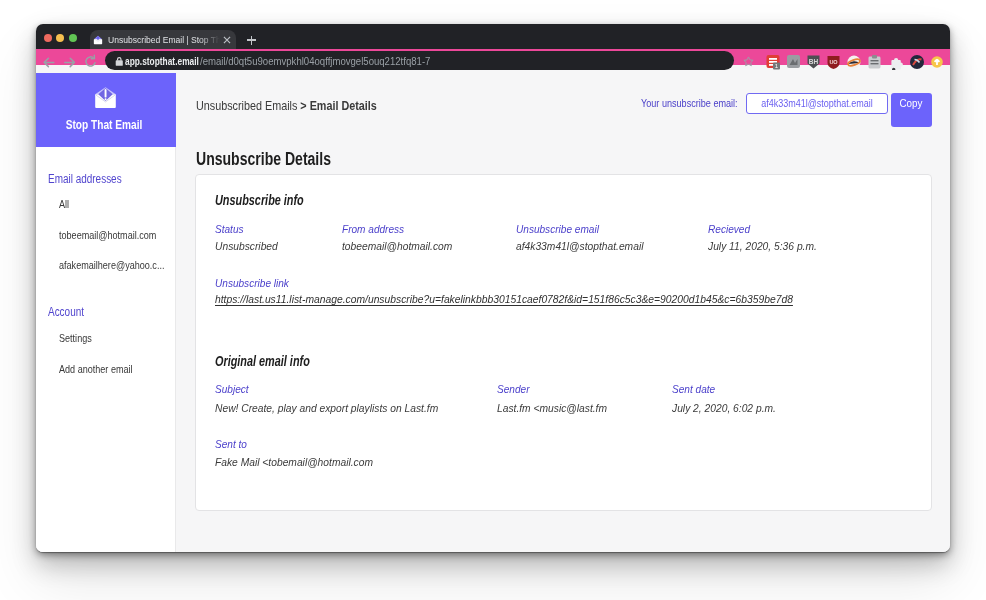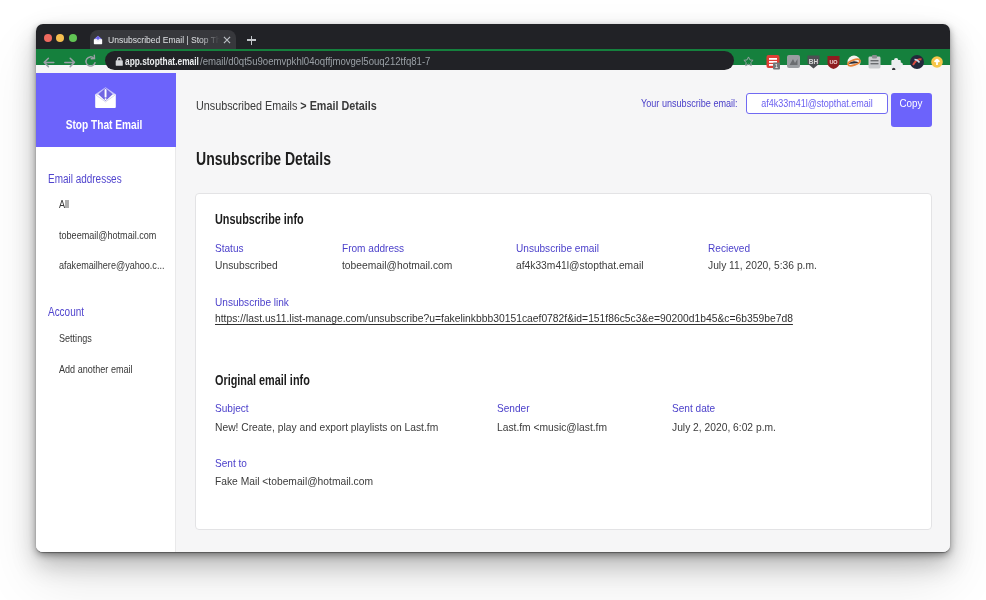--- a/index.html
+++ b/index.html
@@ -22,41 +22,41 @@
     position:absolute; left:18px; top:5px; width:114px; height:12px;
     font-size:9.3px; color:#dfe1e4; white-space:nowrap; overflow:hidden;
     -webkit-mask-image: linear-gradient(90deg,#000 80%,transparent 98%);
   }
   .tab .title span { display:inline-block; transform:scaleX(0.92); transform-origin:0 0; }
   .newtab { position:absolute; left:211px; top:11.5px; width:9px; height:9px; }
   .newtab:before, .newtab:after { content:""; position:absolute; background:#c3c6ca; }
   .newtab:before { left:3.75px; top:0; width:1.5px; height:9px; }
   .newtab:after  { left:0; top:3.75px; width:9px; height:1.5px; }
   
-  .toolbar { position:absolute; left:0; top:25px; width:100%; height:16px; background:#15803d; }
+  .toolbar { position:absolute; left:0; top:25px; width:100%; height:16px; background:#ec4899; }
   .urlbar {
     position:absolute; left:68.7px; top:2.2px; width:629px; height:19px; border-radius:9.5px;
     background:#212226; color:#9aa0a6; font-size:10.5px; line-height:19px;
   }
   .navsvg { position:absolute; left:0; top:0; }
   
   .content { position:absolute; left:0; top:49px; width:100%; height:479px; background:#f6f6f7; }
   .sidebar { position:absolute; left:0; top:0; width:139.5px; height:100%; background:#ffffff; border-right:1px solid #e9e9ea; }
   .brand { position:absolute; left:0; top:0; width:139.5px; height:74px; background:#6c63fb;text-decoration:underline; }
   .snav { font-size:12px; color:#5145ce; transform:scaleX(0.83); }
   .sitem { font-size:11px; color:#383838; transform:scaleX(0.824); }
   
   .crumb { left:159.5px; top:73.5px; font-size:13px; color:#3a3a3a; transform:scaleX(0.83); }
   .ulabel { font-size:11.5px; color:#4b40c9; transform:scaleX(0.79); }
   .uinput { position:absolute; left:710px; top:69.3px; width:142px; height:21px; border:1px solid #716af2; border-radius:3px; background:#fff; }
   .uinput .t { left:50%; top:3px; font-size:10.5px; color:#6a5ff0; transform:translateX(-50%) scaleX(0.857); transform-origin:50% 50%; }
   .ubtn { position:absolute; left:854.5px; top:69.3px; width:41px; height:34px; background:#6c63fb; border-radius:3px; }
   .ubtn .t { left:50%; top:4px; font-size:11.5px; color:#fff; transform:translateX(-50%) scaleX(0.856); transform-origin:50% 50%; }
   .h1 { left:159.5px; top:125.1px; font-size:18px; color:#1e1e1e; font-weight:bold; transform:scaleX(0.78); }
-  .card { position:absolute; left:158.5px; top:169px; width:737px; height:337px; background:#fff; border:1px solid #e3e3e5; border-radius:4px; }
+  .card { position:absolute; left:158.5px; top:150px; width:737px; height:337px; background:#fff; border:1px solid #e3e3e5; border-radius:4px;font-style:italic; }
   .h2 { font-size:14px; font-weight:bold; color:#1d1d1d; transform:scaleX(0.776); }
   .lbl { font-size:11.5px; color:#4c41cb; transform:scaleX(0.876); }
   .val { font-size:11.5px; color:#3b3b3b; transform:scaleX(0.893); }
   .link { font-size:11.5px; color:#303030; text-decoration:underline; text-underline-offset:2px; transform:scaleX(0.897); }
 </style>
 </head>
 <body>
 <div class="window">
 
   <div class="tabbar">

